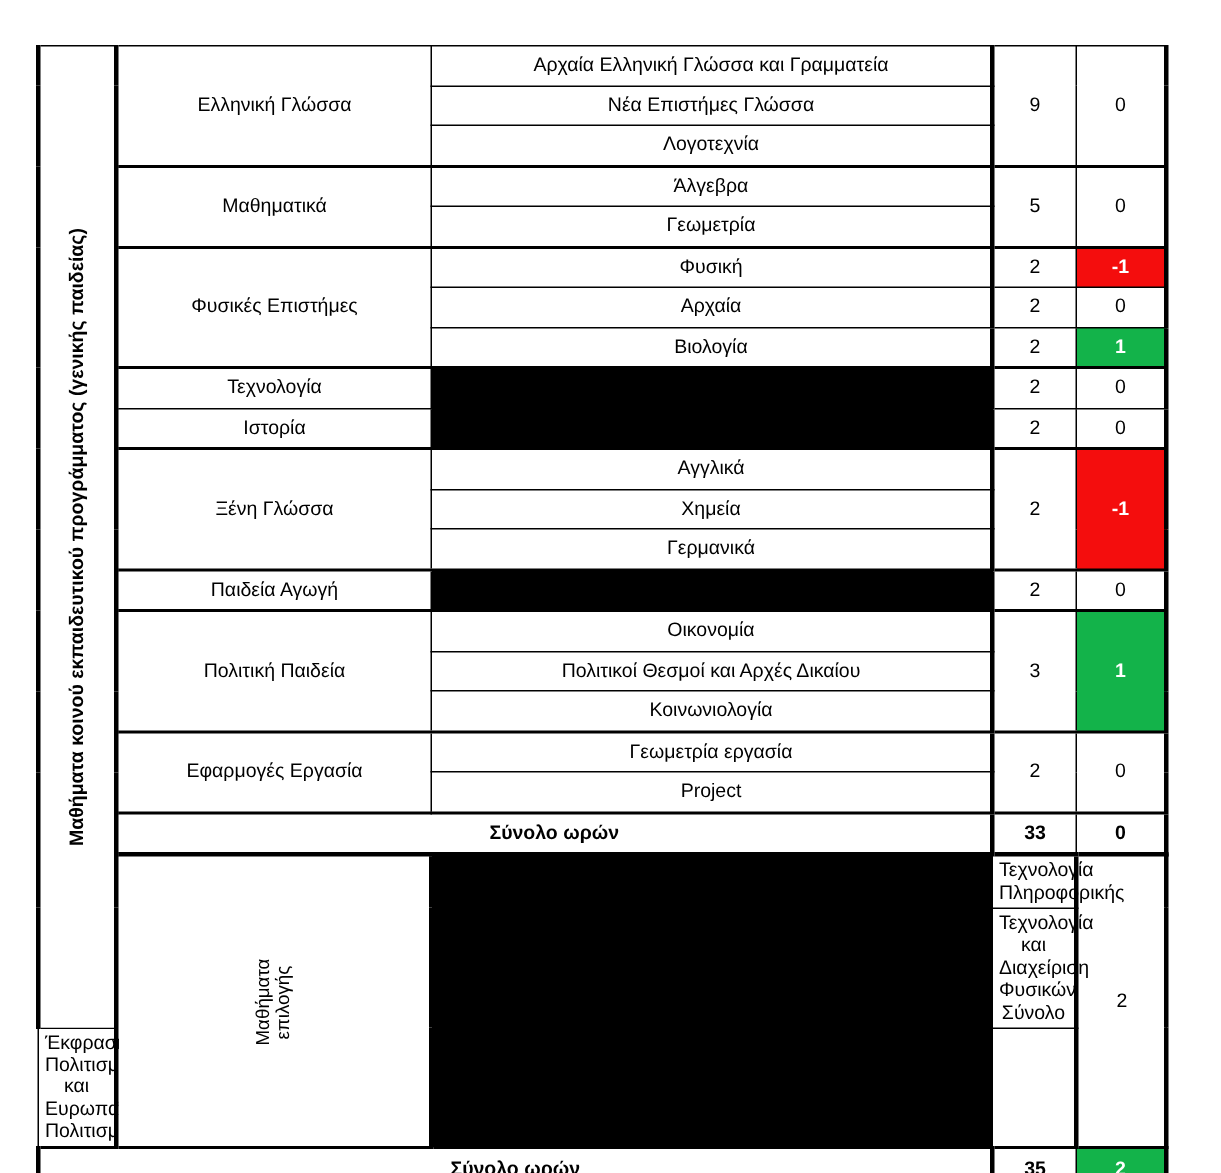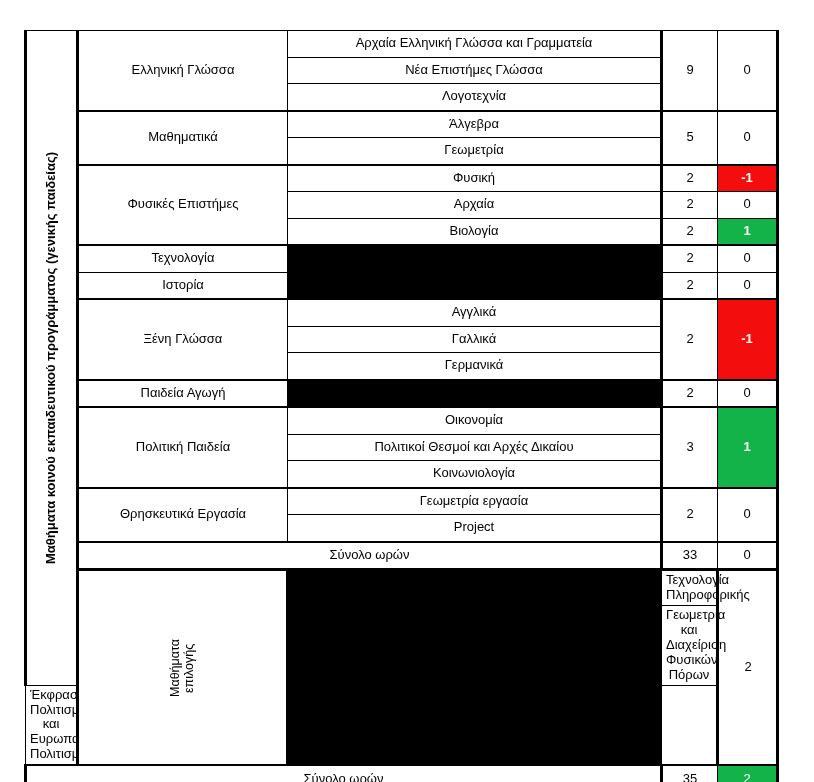--- a/index.html
+++ b/index.html
@@ -80,21 +80,21 @@
   .red {
     background: #f40d0d !important;
     color: #ffffff;
     font-weight: bold;
   }
   .green {
     background: #13b34a !important;
     color: #ffffff;
     font-weight: bold;
   }
-  .bold { font-weight: normal; }
+  .bold { font-weight: bold; }
   .total-row td { font-weight: bold; }
   .group-sep td { border-top: 2px solid #000000 !important; }
   .heavy-bottom td { border-bottom: 3px solid #000000 !important; }
   .outer-left { border-left: 3px solid #000000 !important; }
   .outer-right { border-right: 3px solid #000000 !important; }
   .hours-col { border-left: 3px solid #000000 !important; }
 </style>
 </head>
 <body>
 
@@ -230,21 +230,21 @@
             </td>
           <td class="hours-col" rowspan="3">
               <span class="cell-txt">2</span>
             </td>
           <td class="outer-right red" rowspan="3">
               <span class="cell-txt">-1</span>
             </td>
         </tr>
         <tr>
           <td>
-              <span class="cell-txt">Γαλλικά</span>
+              <span class="cell-txt">Χημεία</span>
             </td>
         </tr>
         <tr>
           <td>
               <span class="cell-txt">Γερμανικά</span>
             </td>
         </tr>
 
         <tr class="group-sep">
           <td>
@@ -279,21 +279,21 @@
             </td>
         </tr>
         <tr>
           <td>
               <span class="cell-txt">Κοινωνιολογία</span>
             </td>
         </tr>
 
         <tr class="group-sep">
           <td rowspan="2">
-              <span class="cell-txt">Θρησκευτικά Εργασία</span>
+              <span class="cell-txt">Εφαρμογές Εργασία</span>
             </td>
           <td>
               <span class="cell-txt">Γεωμετρία εργασία</span>
             </td>
           <td class="hours-col" rowspan="2">
               <span class="cell-txt">2</span>
             </td>
           <td class="outer-right" rowspan="2">
               <span class="cell-txt">0</span>
             </td>
@@ -326,21 +326,21 @@
             </td>
           <td class="hours-col" rowspan="3">
               <span class="cell-txt">2</span>
             </td>
           <td class="outer-right green" rowspan="3">
               <span class="cell-txt">2</span>
             </td>
         </tr>
         <tr>
           <td>
-              <span class="cell-txt">Γεωμετρία και Διαχείριση Φυσικών Πόρων</span>
+              <span class="cell-txt">Τεχνολογία και Διαχείριση Φυσικών Σύνολο</span>
             </td>
         </tr>
         <tr>
           <td>
               <span class="cell-txt">Έκφραση-Πολιτισμός και Ευρωπαϊκός Πολιτισμός</span>
             </td>
         </tr>
 
         <tr class="total-row heavy-bottom group-sep">
           <td class="outer-left" colspan="3">

